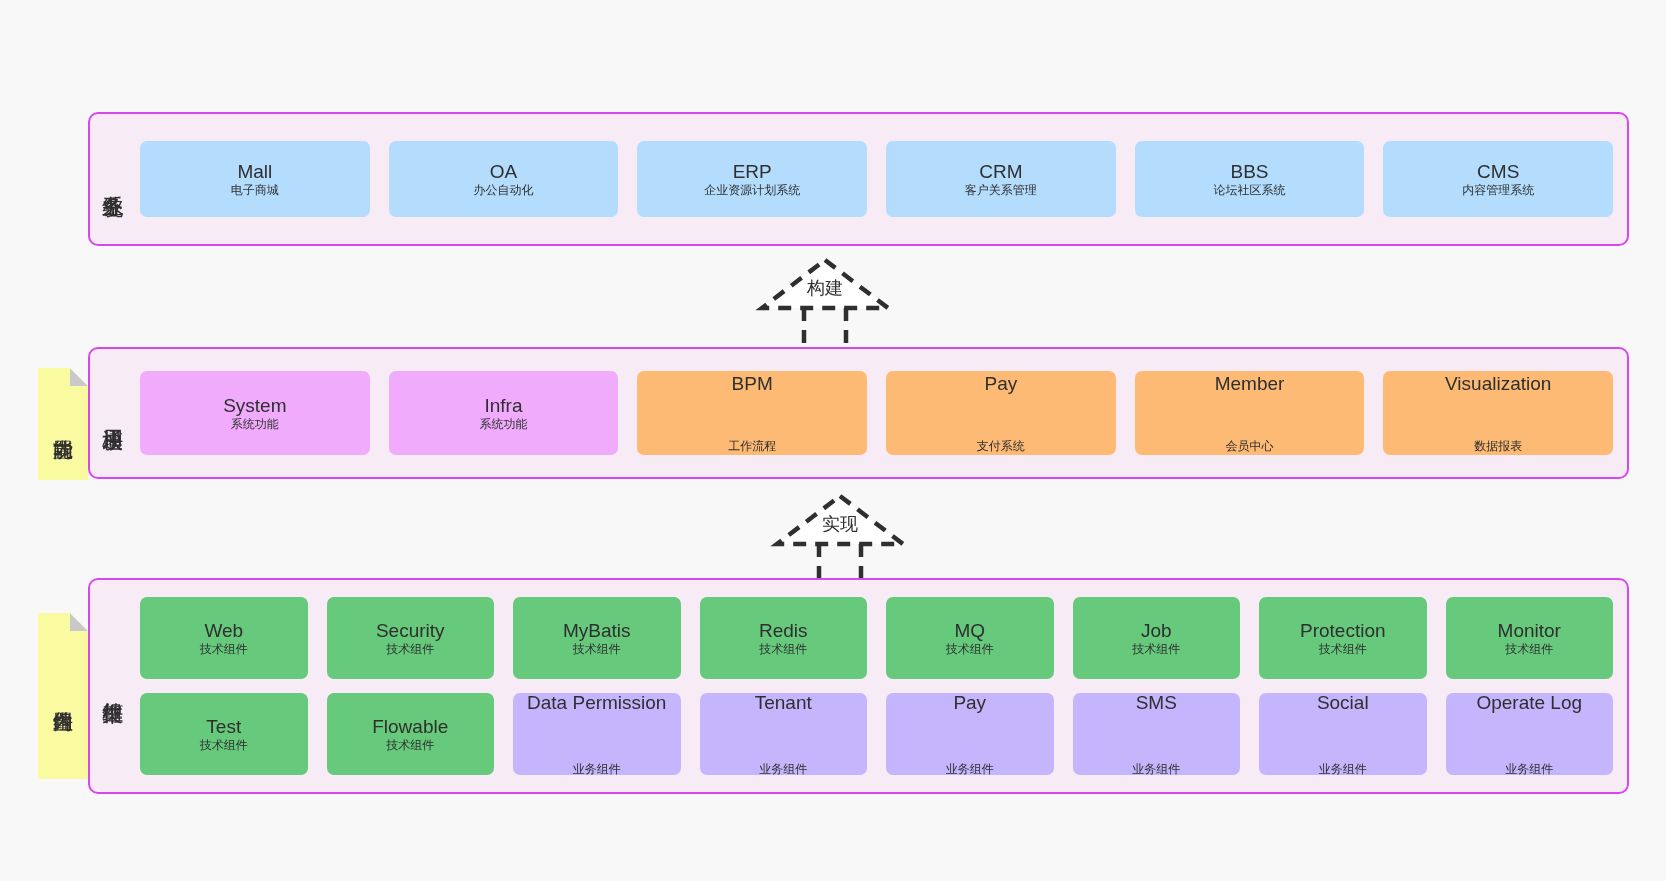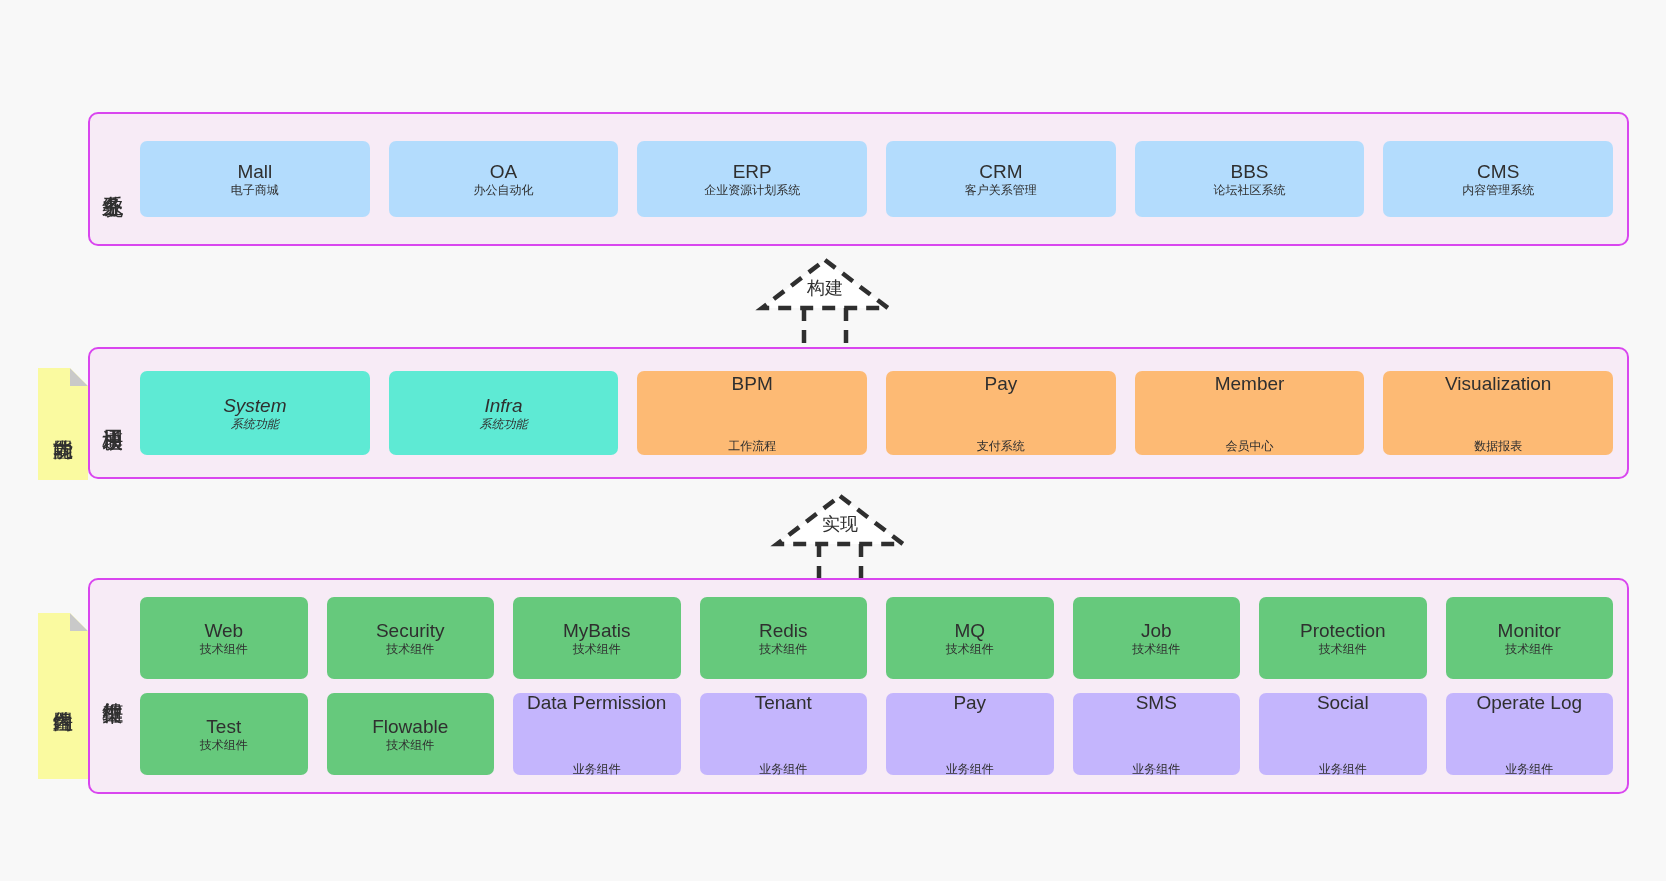--- a/index.html
+++ b/index.html
@@ -82,21 +82,21 @@
   }
   .card .en {
     font-size: 19px;
     color: #2f2f2f;
   }
   .card .cn {
     font-size: 12px;
     color: #2f2f2f;
   }
   .card.blue  { background: #b3dcfd; }
-  .card.red   { background: #5eead4; font-style: italic; }
+  .card.red   { background: #f0abfc; }
   .card.pink  { background: #fdba74; gap: 44px; }
   .card.green { background: #66c97c; }
   .card.lgreen{ background: #c4b5fd; gap: 48px; }
 
   .row-sys   .card { height: 76px; }
   .row-mod   .card { height: 84px; }
   .row-frame .card { height: 82px; }
 
   
   .note {

